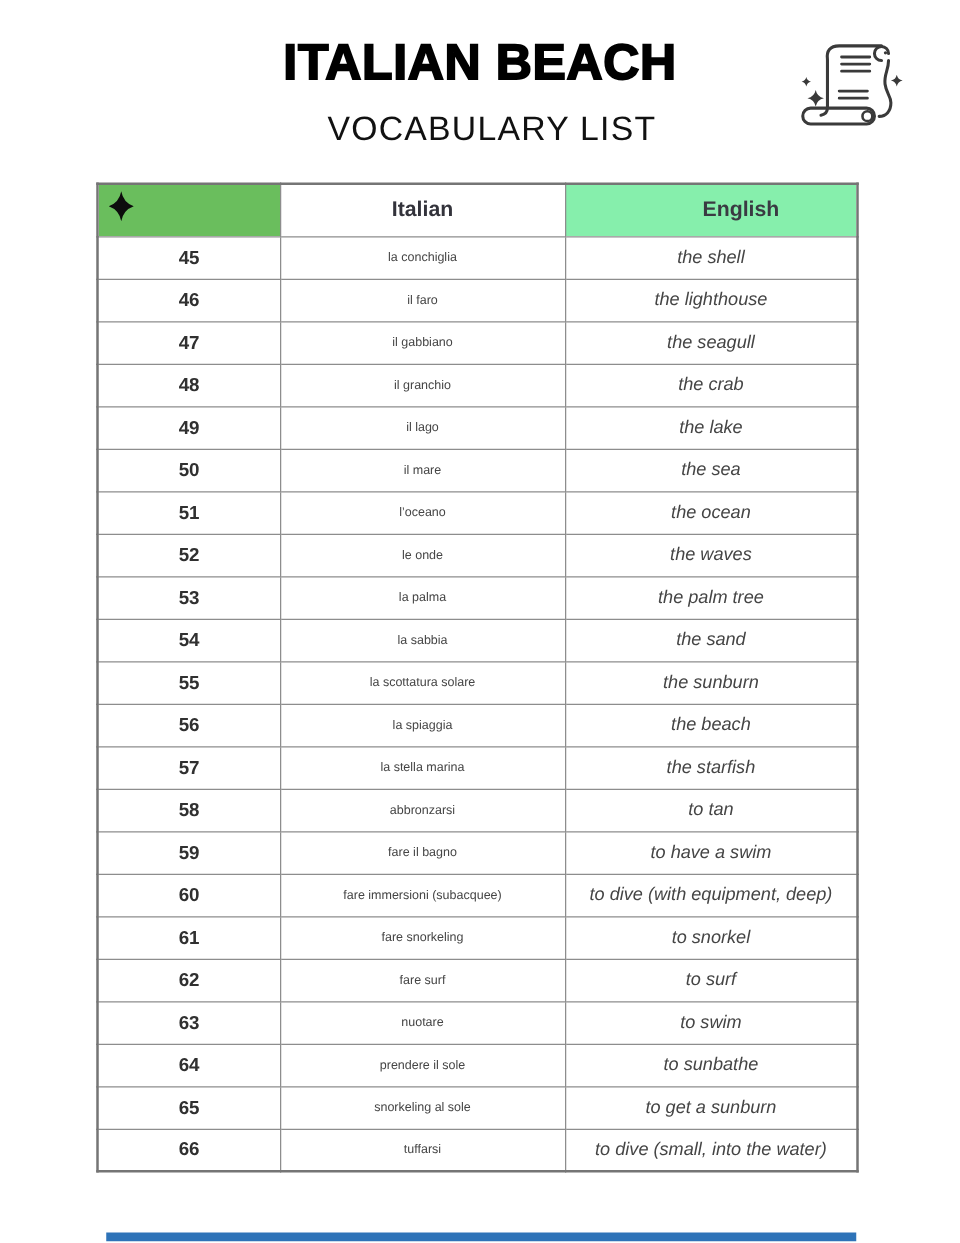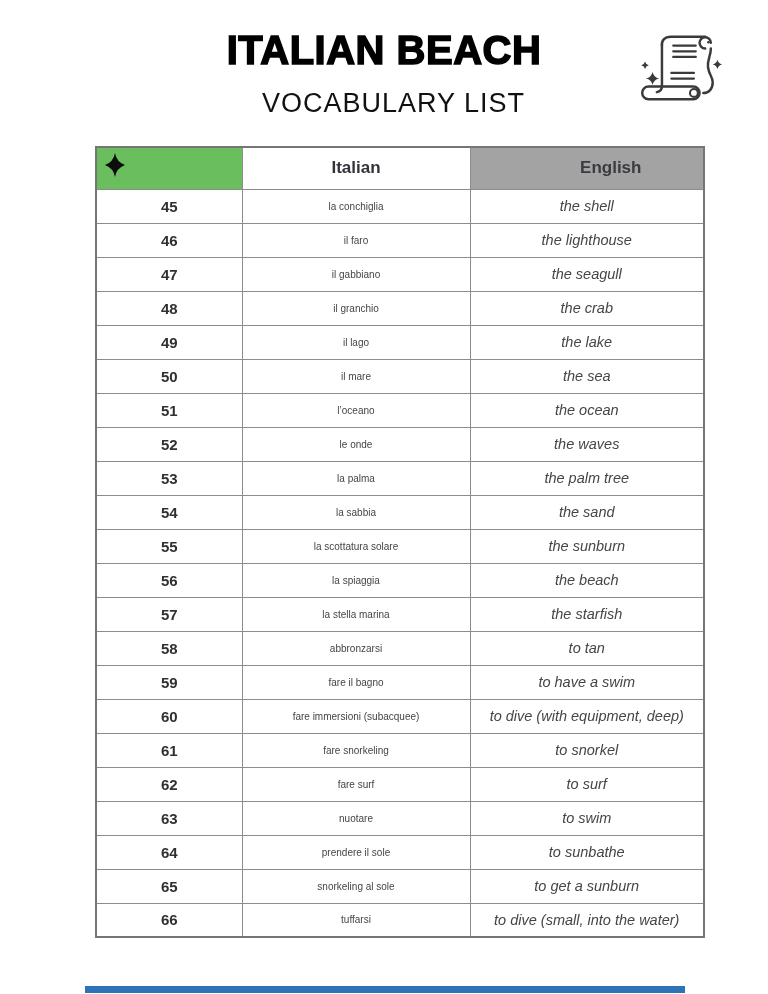--- a/index.html
+++ b/index.html
@@ -42,21 +42,21 @@
     top: 22px;
     left: 630px;
     width: 94px;
     height: 98px;
   }
 
   
   table.vocab {
     position: absolute;
     top: 146px;
-    left: 95px;
+    left: 77px;
     width: 608px;
     border-collapse: collapse;
     table-layout: fixed;
     border: 2px solid #757575;
   }
   table.vocab th, table.vocab td {
     border: 1px solid #8d8d8d;
     text-align: center;
     vertical-align: middle;
     padding: 0;
@@ -135,21 +135,21 @@
         <col style="width:234px">
     </colgroup>
     <thead>
       <tr>
         <th class="h-num" style="background: rgb(106, 190, 93);">
           <svg class="corner-star" viewBox="0 0 22 26">
             <path d="M11 1 Q12.6 10 21 13 Q12.6 16 11 25 Q9.4 16 1 13 Q9.4 10 11 1 Z" fill="#0d0d0d"></path>
           </svg>
         </th>
         <th class="h-ita">Italian</th>
-        <th class="h-eng" style="background: #a3a3a3; padding-left: 48px;">English</th>
+        <th class="h-eng" style="background: #86efac; padding-left: 48px;">English</th>
       </tr>
     </thead>
     <tbody>
     <tr>
       <td class="c-num">45</td>
       <td class="c-ita">la conchiglia</td>
       <td class="c-eng">the shell</td>
     </tr>
 
     <tr>

